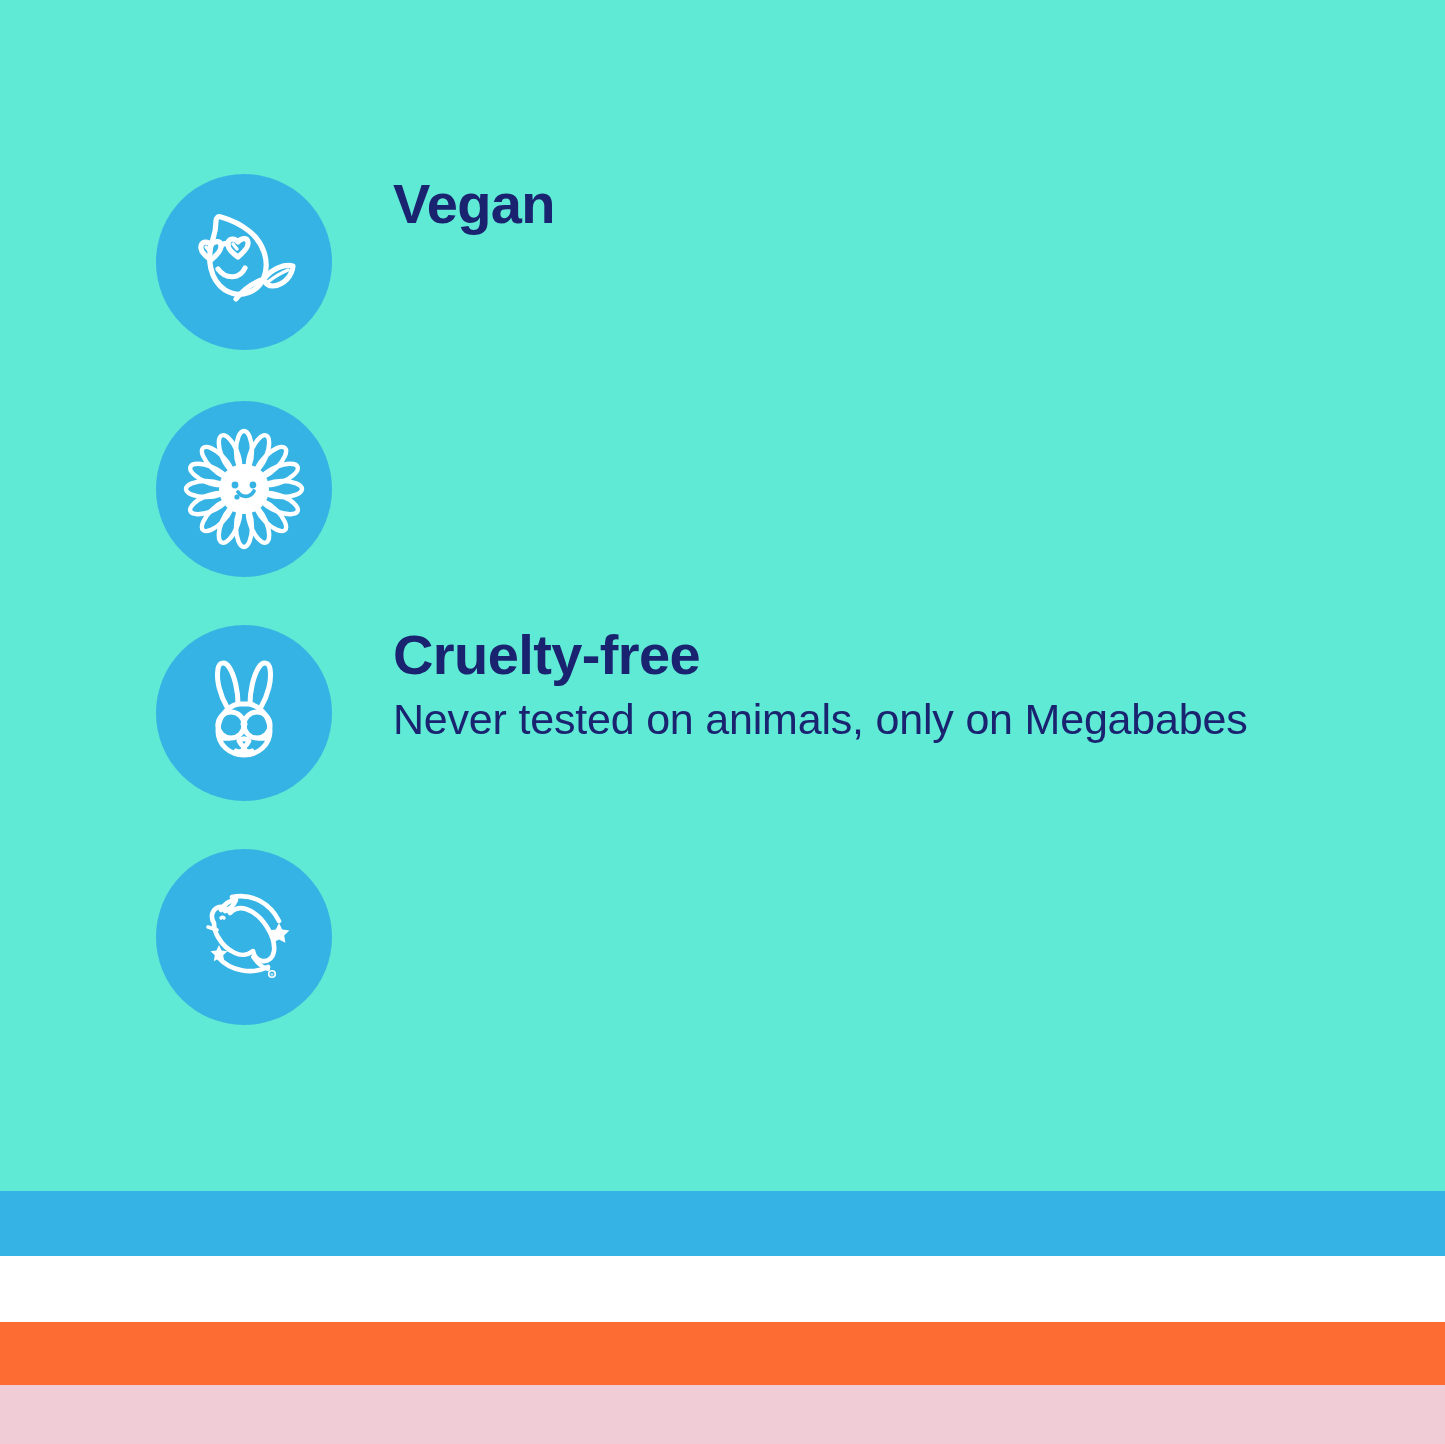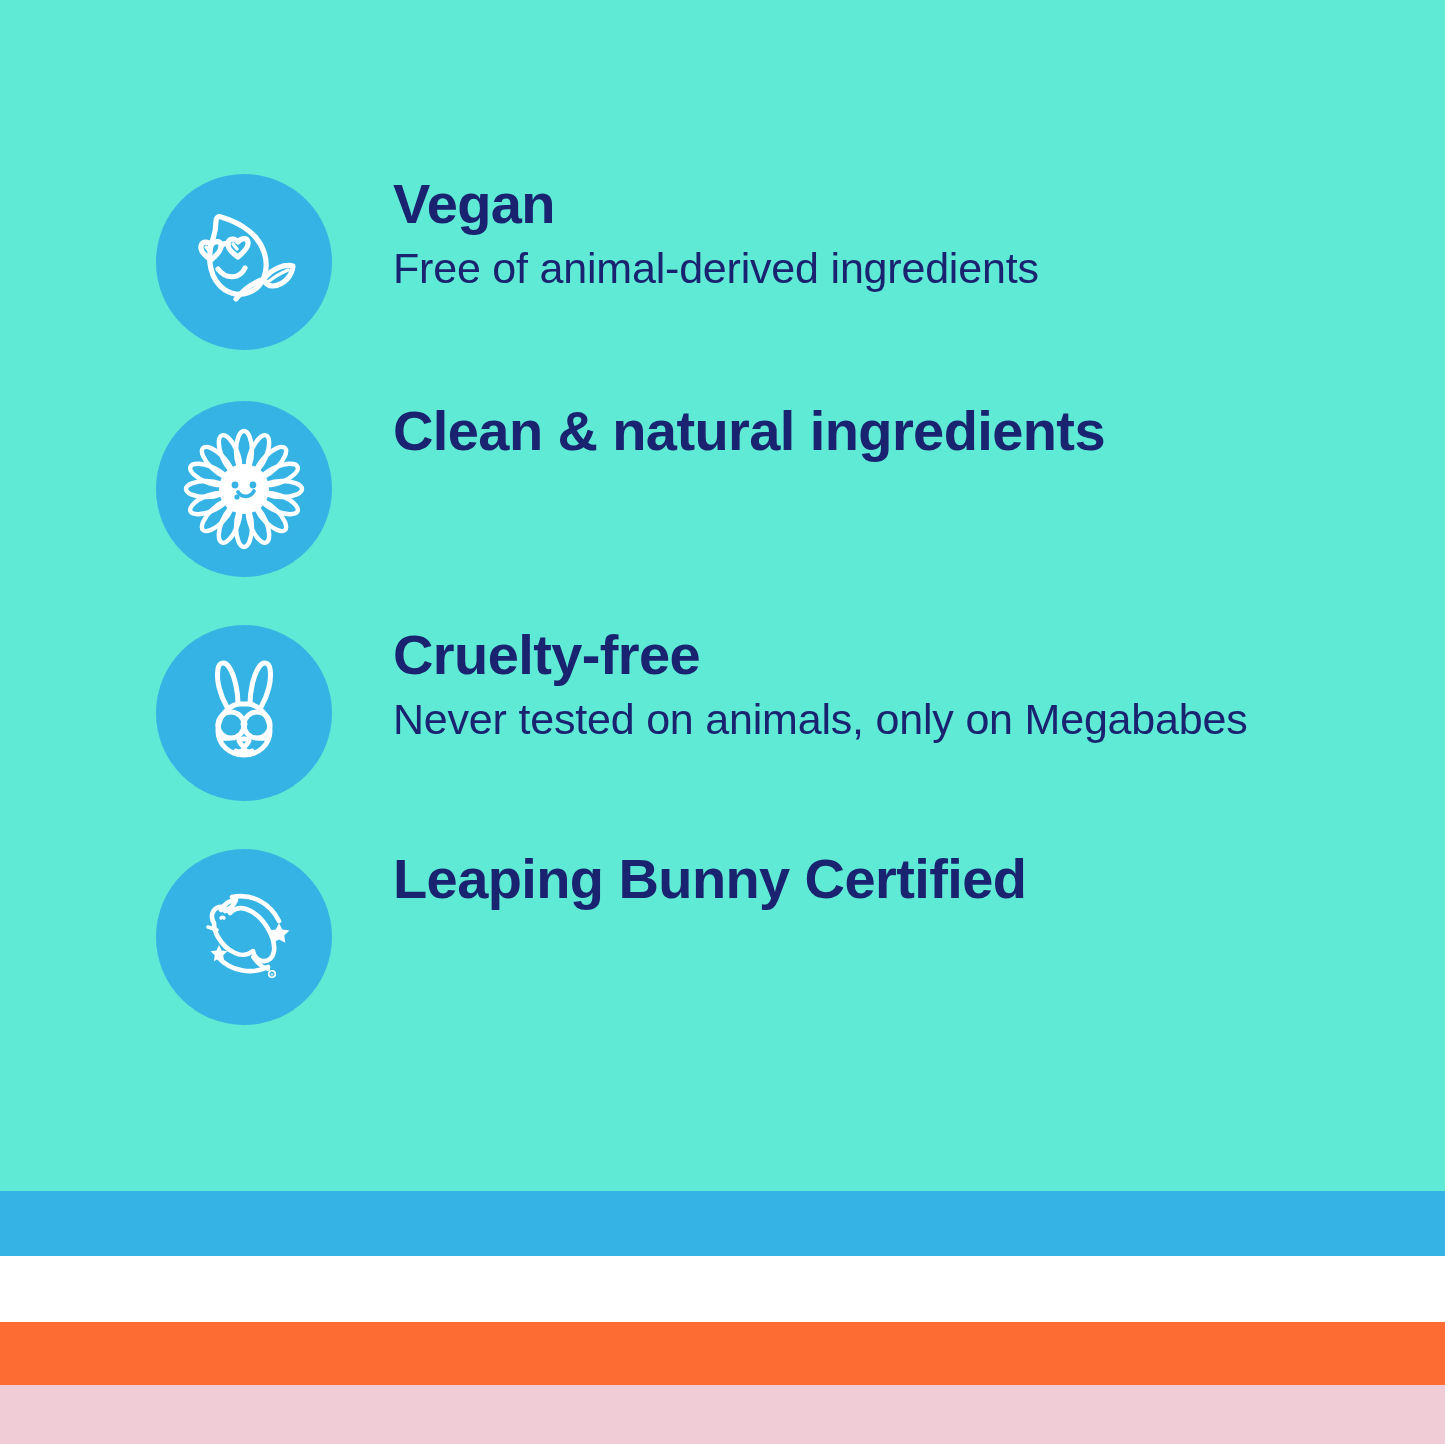--- a/index.html
+++ b/index.html
@@ -125,21 +125,20 @@
 
             <path d="M56 101 C63 92 72 85 84 81"></path>
 
             <path d="M84 81 C92 70 105 66 113 68 C112 78 104 87 93 88 C88 88 85 85 84 81 Z"></path>
             <path d="M88 84 C94 79 101 75 108 72" stroke-width="3.4"></path>
           </g>
         </svg>
       </div>
       <div class="feature-text">
         <div class="feature-title">Vegan</div>
-        <div class="feature-desc narrow">Free of animal-derived ingredients</div>
       </div>
     </div>
 
     <div class="feature-row" id="row-clean">
       <div class="icon-badge">
         <svg viewBox="0 0 128 128">
           <g fill="none" stroke="#FFFFFF" stroke-width="4.4" stroke-linecap="round" stroke-linejoin="round">
 
             <g transform="translate(64,64)">
               <g>
@@ -197,21 +196,20 @@
 
           <g fill="#35B3E4">
             <circle cx="55" cy="60" r="3.4"></circle>
             <circle cx="73" cy="60" r="3.4"></circle>
             <circle cx="57" cy="72" r="2.6"></circle>
           </g>
           <path d="M58 67 C62 73 70 73 74 66" fill="none" stroke="#35B3E4" stroke-width="3.6" stroke-linecap="round"></path>
         </svg>
       </div>
       <div class="feature-text">
-        <div class="feature-title">Clean &amp; natural ingredients</div>
       </div>
     </div>
 
     <div class="feature-row" id="row-cruelty-free">
       <div class="icon-badge">
         <svg viewBox="0 0 128 128">
           <g fill="none" stroke="#FFFFFF" stroke-width="5" stroke-linecap="round" stroke-linejoin="round">
 
             <path d="M47 58 C40 46 36 31 38 20 C39 13 45 12 49 18 C55 27 58 43 58 55"></path>
 
@@ -276,21 +274,20 @@
           </g>
 
           <path d="M99 50 l3.2 6.6 7.2 1 -5.2 5 1.2 7.2 -6.4 -3.4 -6.4 3.4 1.2 -7.2 -5.2 -5 7.2 -1 Z" fill="#FFFFFF"></path>
           <path d="M39 72 l2.6 5.4 5.9 0.8 -4.3 4.1 1 5.9 -5.2 -2.8 -5.2 2.8 1 -5.9 -4.3 -4.1 5.9 -0.8 Z" fill="#FFFFFF"></path>
 
           <circle cx="92" cy="101" r="3.3" fill="none" stroke="#FFFFFF" stroke-width="1.6"></circle>
           <text x="92" y="103.4" font-size="4.4" fill="#FFFFFF" text-anchor="middle" font-family="Liberation Sans, sans-serif">R</text>
         </svg>
       </div>
       <div class="feature-text">
-        <div class="feature-title">Leaping Bunny Certified</div>
       </div>
     </div>
 
   </div>
 
   <div class="band" id="band-blue"></div>
   <div class="band" id="band-white"></div>
   <div class="band" id="band-orange"></div>
   <div class="band" id="band-pink"></div>
 

